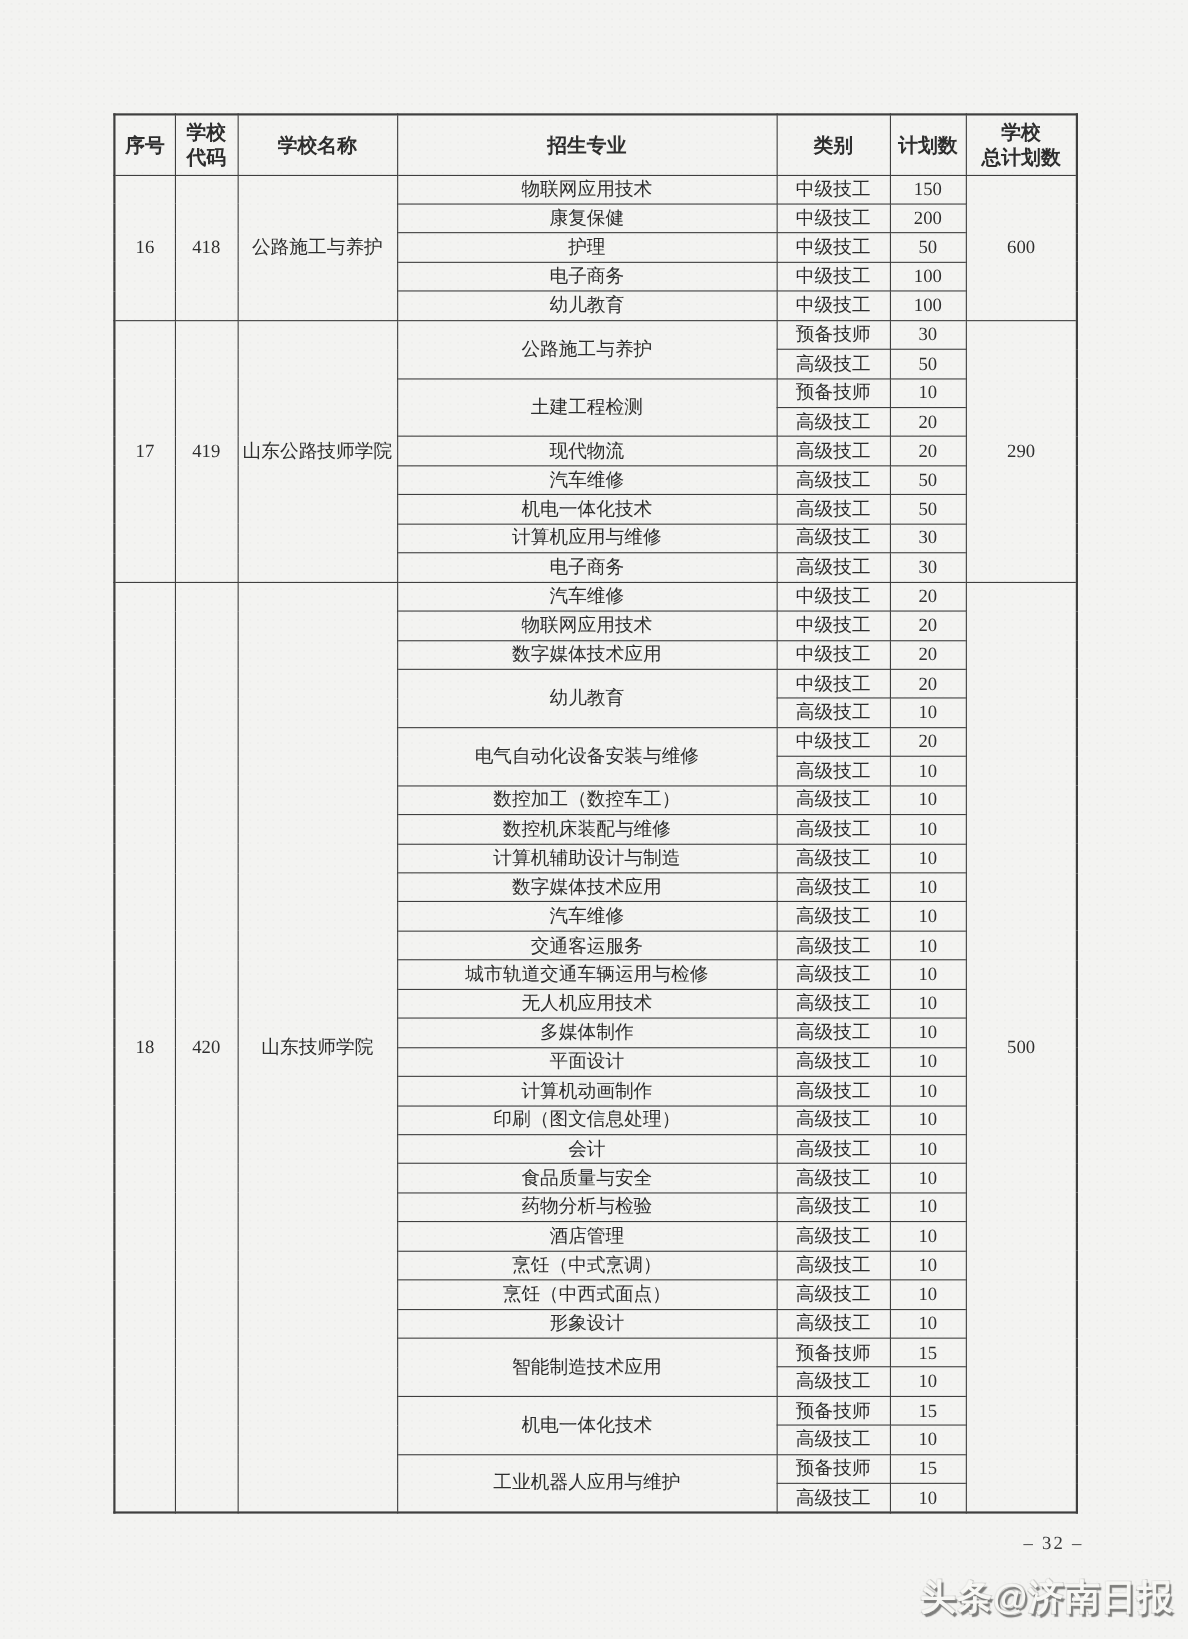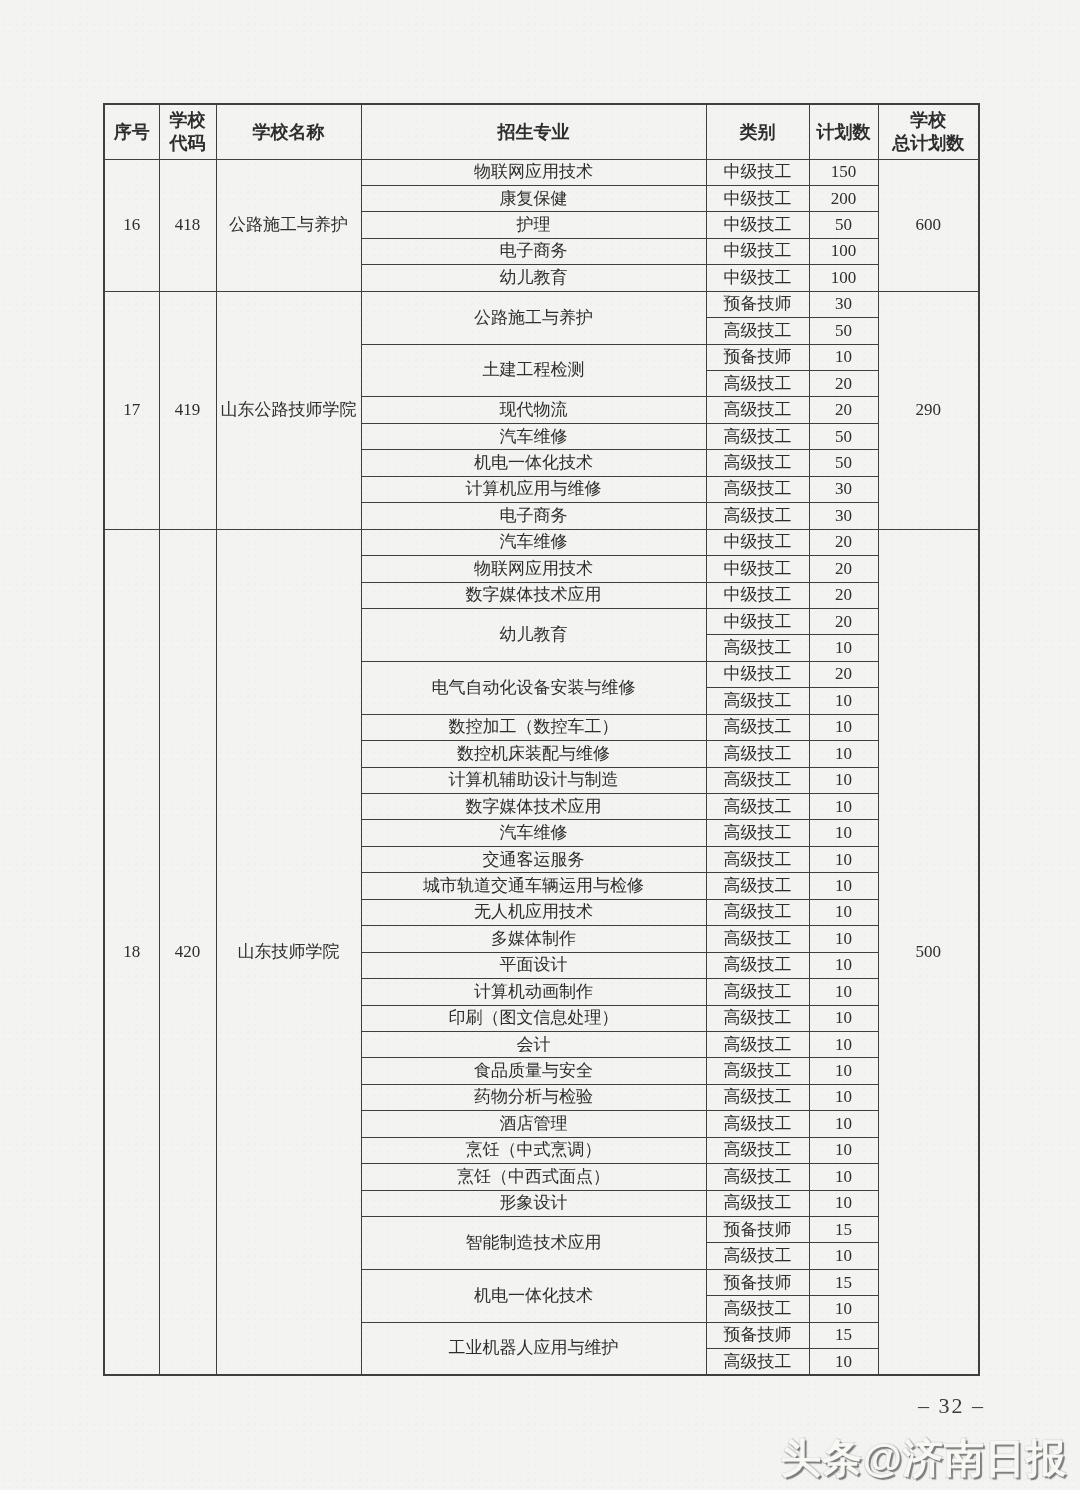--- a/index.html
+++ b/index.html
@@ -51,30 +51,30 @@
     line-height:1.3;
   }
   td.name-cell{padding:0 17px;line-height:1.5;}
   td.plan-cell, td.num-cell, td.code-cell, td.total-cell{
     font-family:"Liberation Serif","DejaVu Serif",serif;
     margin-top:16px;
   }
   .page-number{
     position:absolute;
     top:1393px;right:95px;
-    font-size:22px;
+    font-size:17px;
     letter-spacing:2px;
     color:#3a3a3a;
   }
   .watermark{
     position:absolute;
     top:1431px;right:13px;
     font-family:"Liberation Sans","DejaVu Sans",sans-serif;
     font-weight:700;
-    font-size:40px;
+    font-size:32px;
     letter-spacing:1px;
     color:#f7f7f4;
     text-shadow:2px 2px 1px #7d7d7b,
                 -1px -1px 0 #e9e9e7,
                 1px -1px 0 #cfcfcd,
                 -1px 1px 0 #cfcfcd,
                 0 0 1px #9a9a98;
   }
 </style>
 </head>

